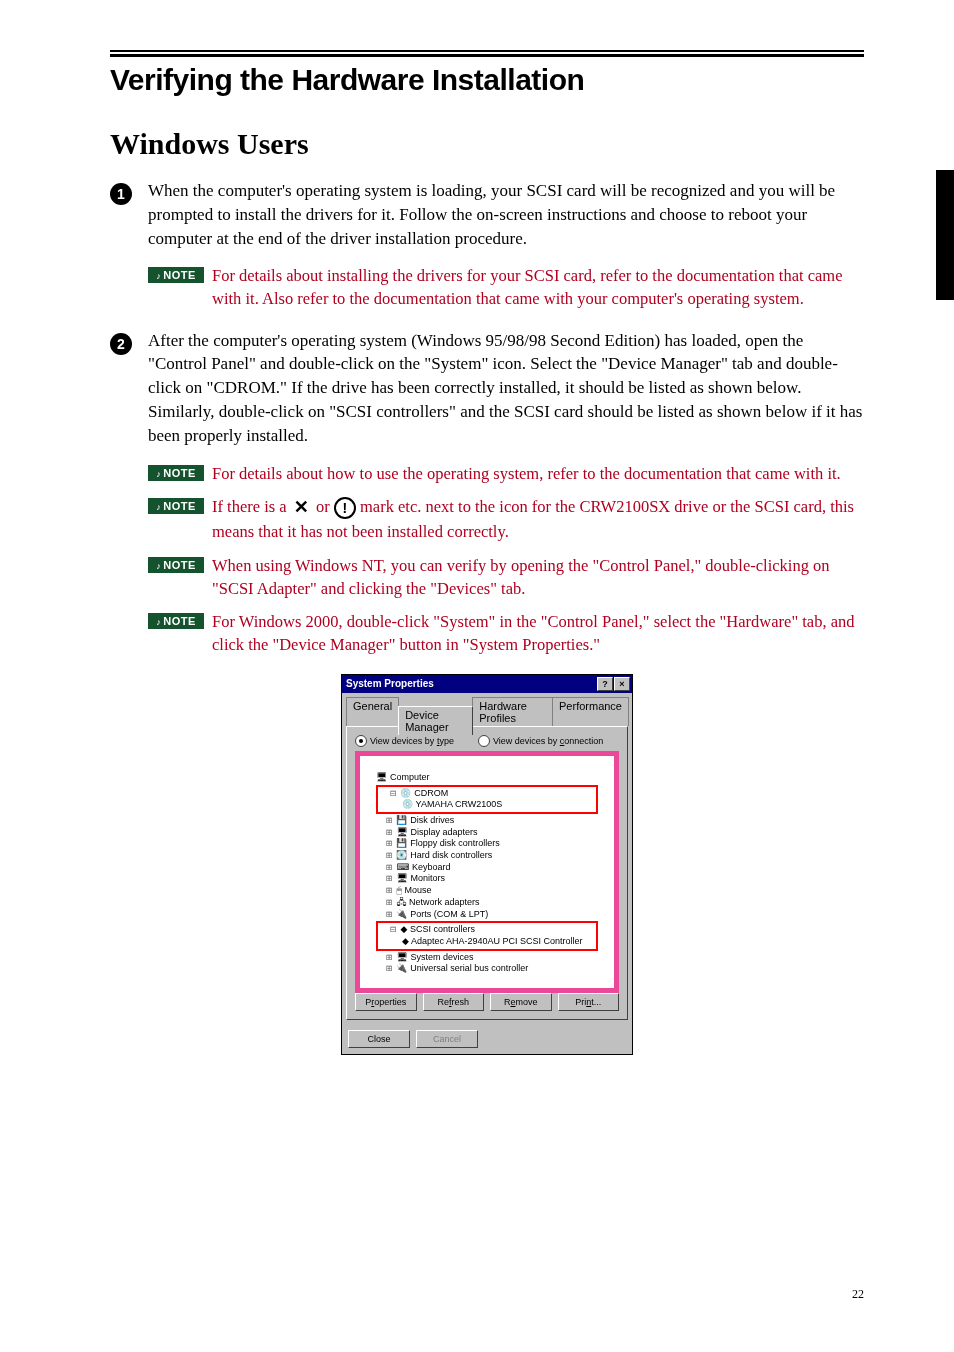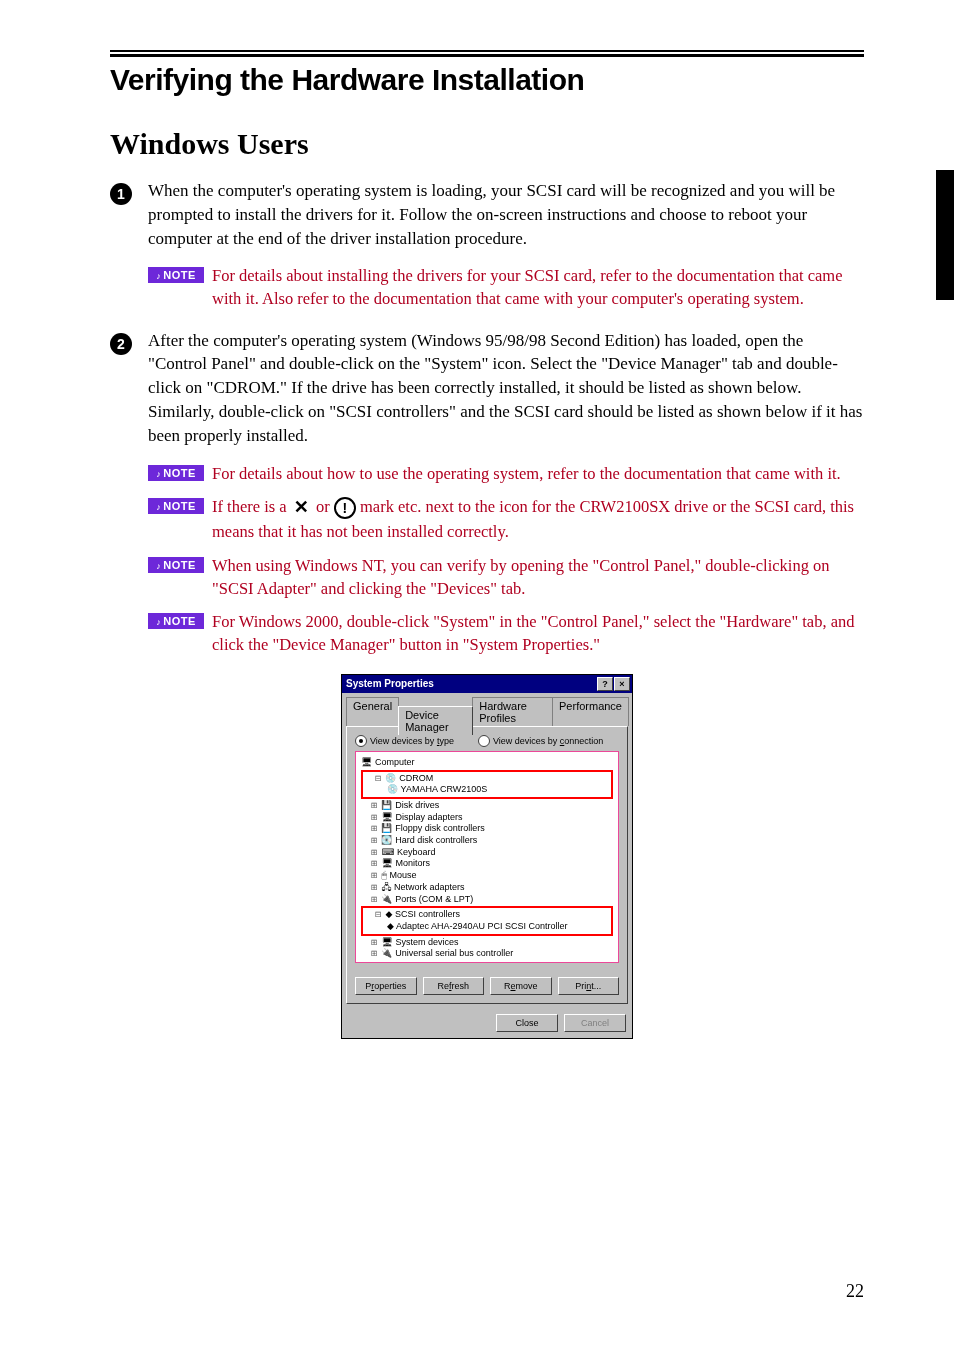--- a/index.html
+++ b/index.html
@@ -81,21 +81,21 @@
     font-size: 17px;
     line-height: 1.4;
   }
   .note-row {
     display: flex;
     margin: 10px 0 10px 38px;
   }
   .note-badge {
     flex: 0 0 56px;
     height: 16px;
-    background: #6d28d9;
+    background: #14532d;
     color: #fff;
     font-family: Arial, sans-serif;
     font-weight: bold;
     font-size: 11px;
     text-align: center;
     line-height: 16px;
     margin-top: 3px;
     margin-right: 8px;
     letter-spacing: 0.5px;
   }
@@ -215,67 +215,67 @@
     align-items: center;
     justify-content: center;
   }
   .radio-dot.sel::after {
     content: "";
     width: 4px; height: 4px;
     background: #000;
     border-radius: 50%;
   }
   .tree {
-    border: 1px solid #ec4899;
+    border: 5px solid #ec4899;
     background: #fff;
-    padding: 5px;
+    padding: 16px;
     font-size: 9px;
     line-height: 1.3;
     height: 200px;
     overflow: hidden;
     position: relative;
   }
   .tree-root > div { white-space: nowrap; }
   .tnode { padding-left: 8px; }
   .tnode .tnode { padding-left: 14px; }
   .ticon { display: inline-block; width: 10px; text-align: center; color: #555; font-size: 8px; }
   .highlight-box {
     border: 2px solid #ff0000;
     margin: 1px 0;
     padding: 1px 2px;
   }
   .win-btn-row {
     display: flex;
     gap: 6px;
     justify-content: space-between;
-    margin-top: 14px;
+    margin-top: 0;
   }
   .win-btn {
     flex: 1;
     text-align: center;
     font-size: 9px;
     padding: 3px 0;
     border: 1px solid #fff;
     border-right-color: #404040;
     border-bottom-color: #404040;
     background: #c0c0c0;
   }
   .bottom-btn-row {
     display: flex;
-    justify-content: flex-end;
+    justify-content: flex-start;
     gap: 6px;
     padding: 6px;
   }
   .bottom-btn-row .win-btn { flex: 0 0 60px; }
   .win-btn.disabled { color: #808080; }
   .page-num {
     position: absolute;
     bottom: 50px;
     right: 90px;
-    font-size: 18px;
+    font-size: 12px;
     text-align: center;
   }
   .underline { text-decoration: underline; }
 </style>
 </head>
 <body>
 
 <div class="page">
   <div class="side-tab"></div>
 

